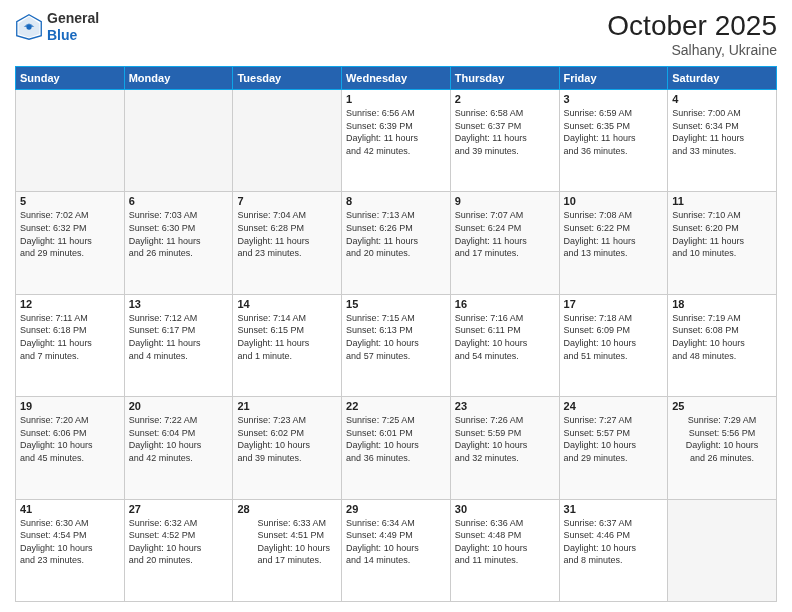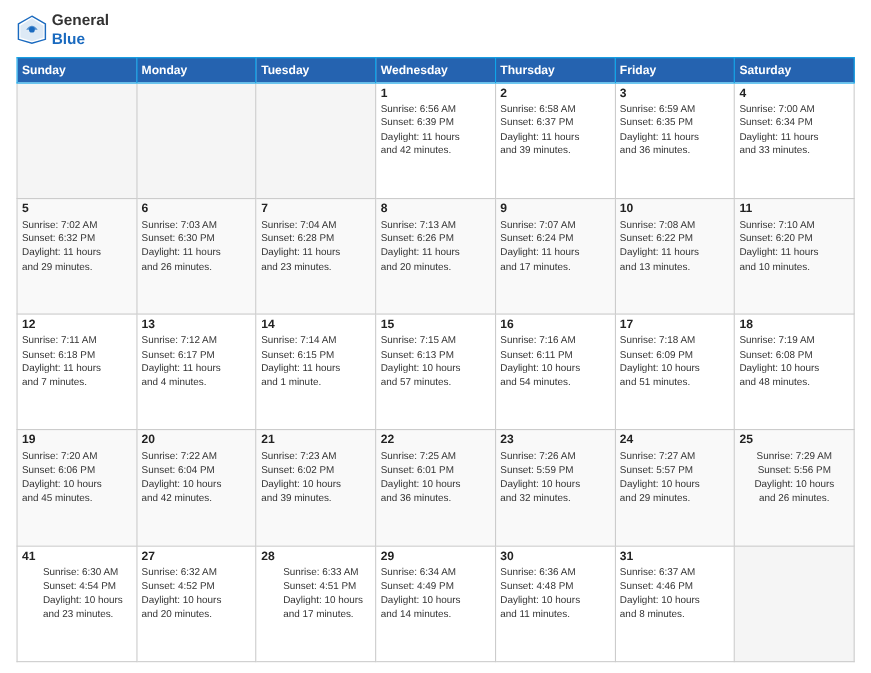--- a/index.html
+++ b/index.html
@@ -106,20 +106,22 @@
         <polygon points="16,2 30,10 30,26 16,30 2,26 2,10" fill="none" stroke="#1a6abf" stroke-width="1.5"></polygon>
         <path d="M10,16 Q16,8 22,16" fill="#1a6abf" opacity="0.7"></path>
         <circle cx="16" cy="16" r="3" fill="#1a6abf"></circle>
       </svg>
       <div class="logo-text">
         <span class="logo-general">General</span><br>
         <span class="logo-blue">Blue</span>
       </div>
     </div>
     <div class="title-block">
+      <div class="month-title">October 2025</div>
+      <div class="location">Salhany, Ukraine</div>
     </div>
   </div>
 
   <table class="calendar">
     <thead>
       <tr>
         <th>Sunday</th>
         <th>Monday</th>
         <th>Tuesday</th>
         <th>Wednesday</th>
@@ -311,21 +313,21 @@
             <span class="day-num">25</span>
             <div class="day-info" style="white-space: pre-line; text-align: center;">Sunrise: 7:29 AM
 Sunset: 5:56 PM
 Daylight: 10 hours
 and 26 minutes.</div>
           </td>
         </tr>
         <tr>
           <td>
             <span class="day-num">41</span>
-            <div class="day-info" style="white-space: pre-line; margin-left: 19px;">Sunrise: 6:30 AM
+            <div class="day-info" style="white-space: pre-line;">Sunrise: 6:30 AM
 Sunset: 4:54 PM
 Daylight: 10 hours
 and 23 minutes.</div>
           </td>
           <td>
             <span class="day-num">27</span>
             <div class="day-info" style="white-space: pre-line;">Sunrise: 6:32 AM
 Sunset: 4:52 PM
 Daylight: 10 hours
 and 20 minutes.</div>

